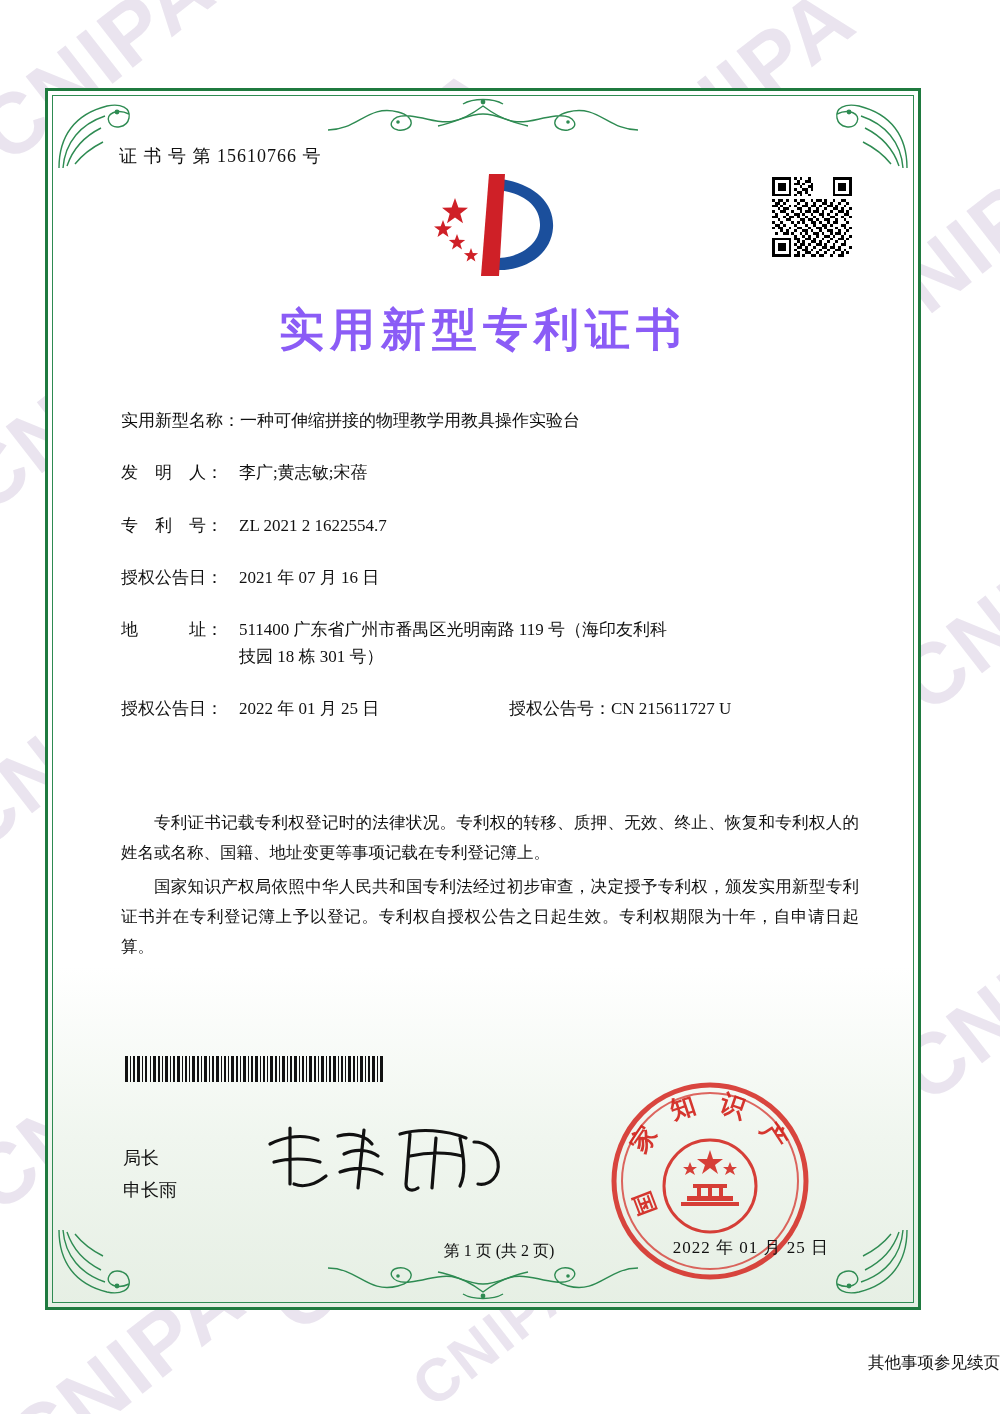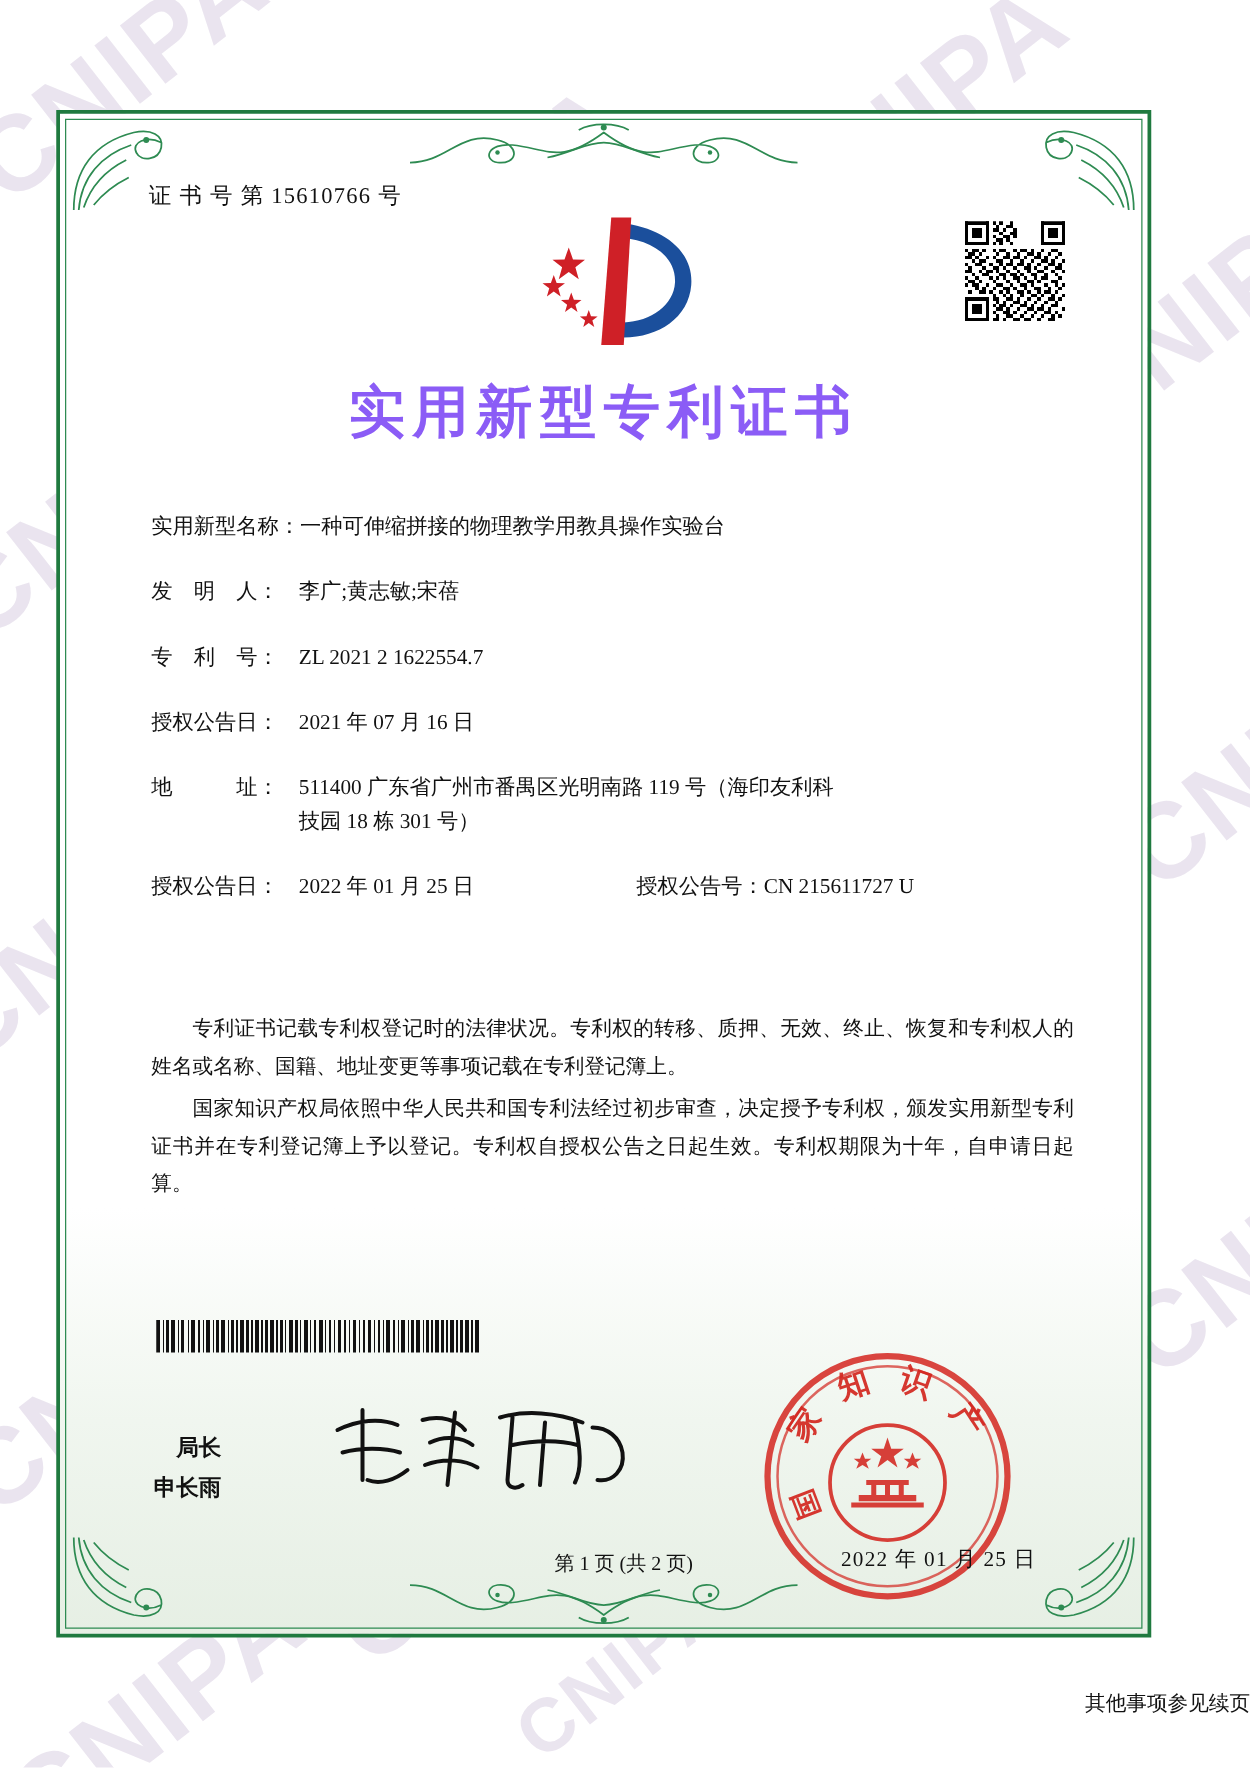--- a/index.html
+++ b/index.html
@@ -191,22 +191,21 @@
   }
   .barcode svg { width:100%; height:100%; display:block; }
 
   
   .sig-block {
     position: absolute;
     left: 78px;
     top: 1055px;
     font-size: 18px;
     line-height: 1.75;
-    font-weight: 700;
-    text-align: right;
+    font-weight: 400;
   }
   .sig-hand {
     position: absolute;
     left: 215px;
     top: 1030px;
     width: 250px;
     height: 80px;
     color: #111;
   }
   .sig-hand svg { width:100%; height:100%; display:block; }

